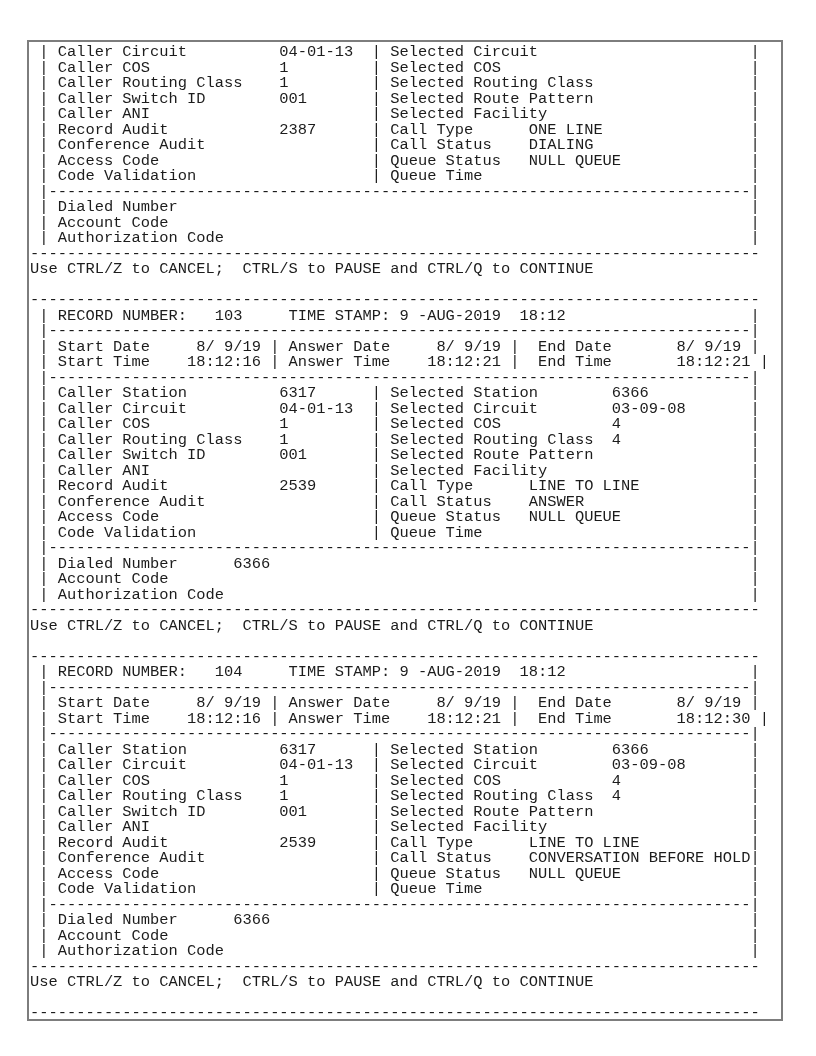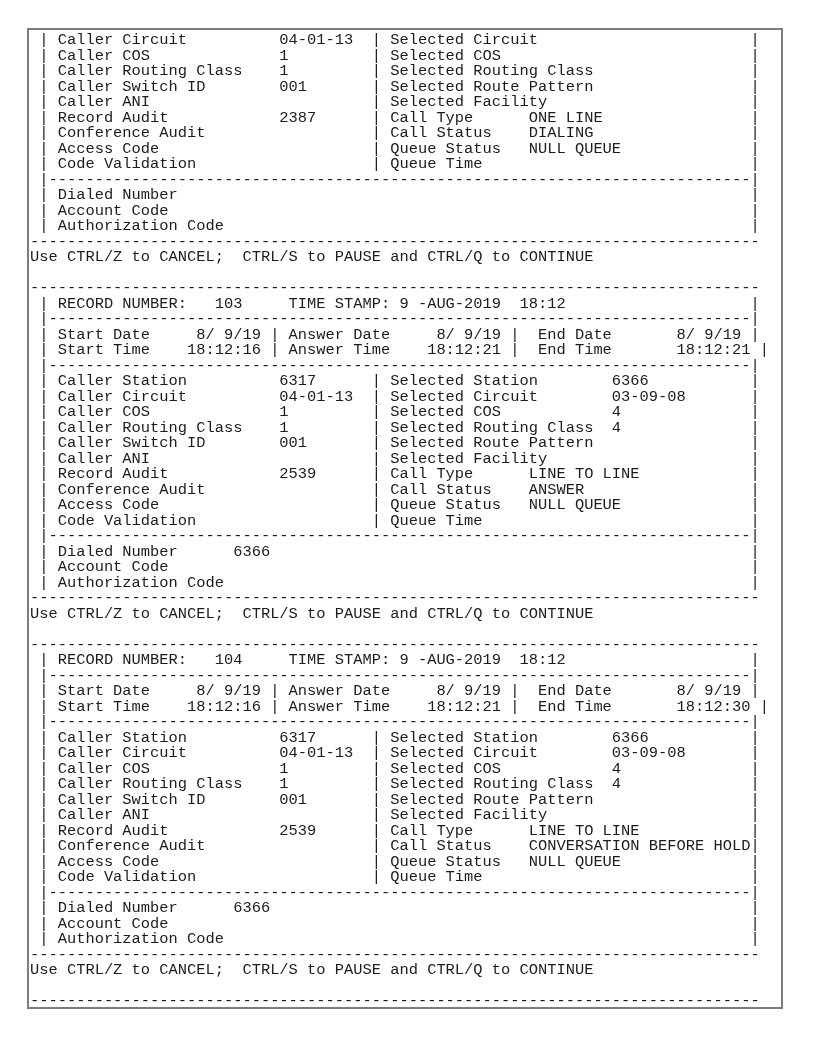--- a/index.html
+++ b/index.html
@@ -3,21 +3,21 @@
 <meta charset="utf-8">
 <style>
   html, body {
     margin: 0; padding: 0;
     width: 816px; height: 1056px;
     background: #ffffff;
     overflow: hidden;
   }
   .page {
     position: absolute;
-    left: 27px; top: 28px;
+    left: 27px; top: 40px;
     width: 756px; height: 981px;
     box-sizing: border-box;
     border: 2px solid #7d7d7d;
     background: #ffffff;
     padding: 3px 0 0 1px;
     overflow: hidden;
     color: #1c1c1c;
   }
   pre.block {
     margin: 0; padding: 0;

